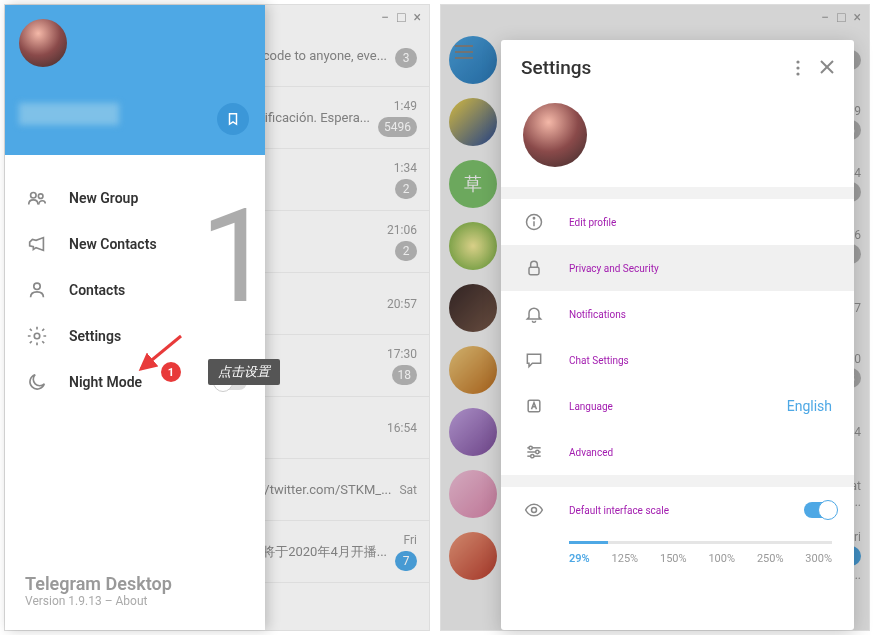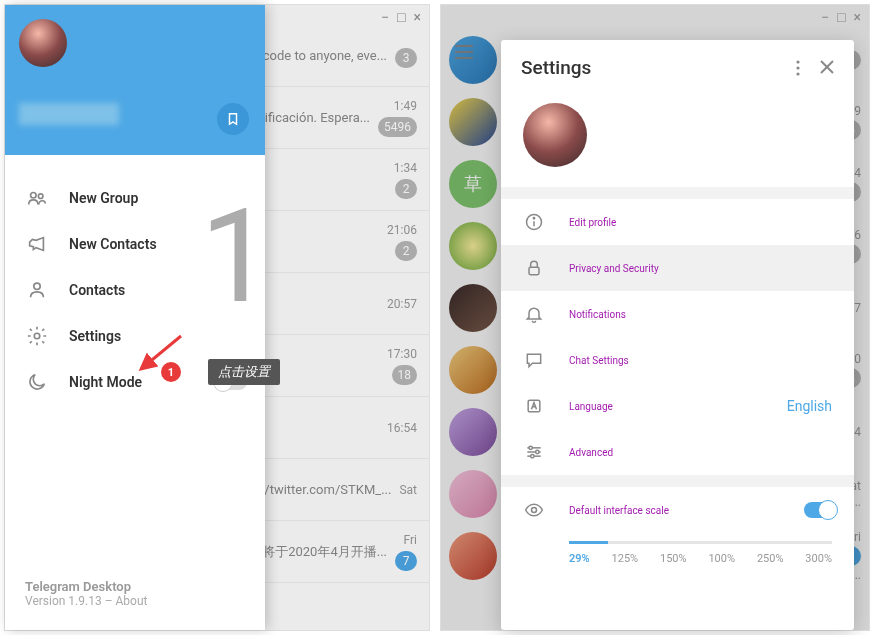--- a/index.html
+++ b/index.html
@@ -30,21 +30,21 @@
   .menu { padding: 20px 0; flex: 1; }
   .menu-item { display: flex; align-items: center; padding: 12px 20px; gap: 20px; position: relative; }
   .menu-item .icon-slot { width: 24px; display: flex; justify-content: center; color: #888; }
   .menu-label { color: #333; font-size: 14px; font-weight: 600; }
   .toggle { position: absolute; right: 18px; width: 32px; height: 16px; border-radius: 8px; background: #ddd; }
   .toggle::after { content: ''; position: absolute; width: 18px; height: 18px; border-radius: 50%; background: #fff; border: 1px solid #ccc; left: -2px; top: -2px; }
   .toggle.on { background: #4ea8e5; }
   .toggle.on::after { left: auto; right: -2px; border-color: #4ea8e5; }
 
   .drawer-footer { padding: 16px 20px 22px; }
-  .app-name { color: #999; font-size: 13px; font-weight: 600; }
+  .app-name { color: #999; font-size: 18px; font-weight: 600; }
   .app-version { color: #aaa; font-size: 12px; }
 
   .big-num { position: absolute; font-size: 130px; font-weight: 400; color: rgba(90,90,90,0.5); z-index: 30; pointer-events: none; }
   .num1 { left: 195px; top: 175px; }
 
   .arrow { position: absolute; z-index: 40; pointer-events: none; }
   .arrow svg { overflow: visible; }
   .callout-badge { position: absolute; width: 20px; height: 20px; border-radius: 50%; background: #e83a3a; color: #fff; font-size: 11px; font-weight: 700; display: flex; align-items: center; justify-content: center; z-index: 45; }
   .callout-text { position: absolute; background: #555; color: #fff; padding: 4px 10px; font-size: 13px; border-radius: 2px; z-index: 45; }
 

